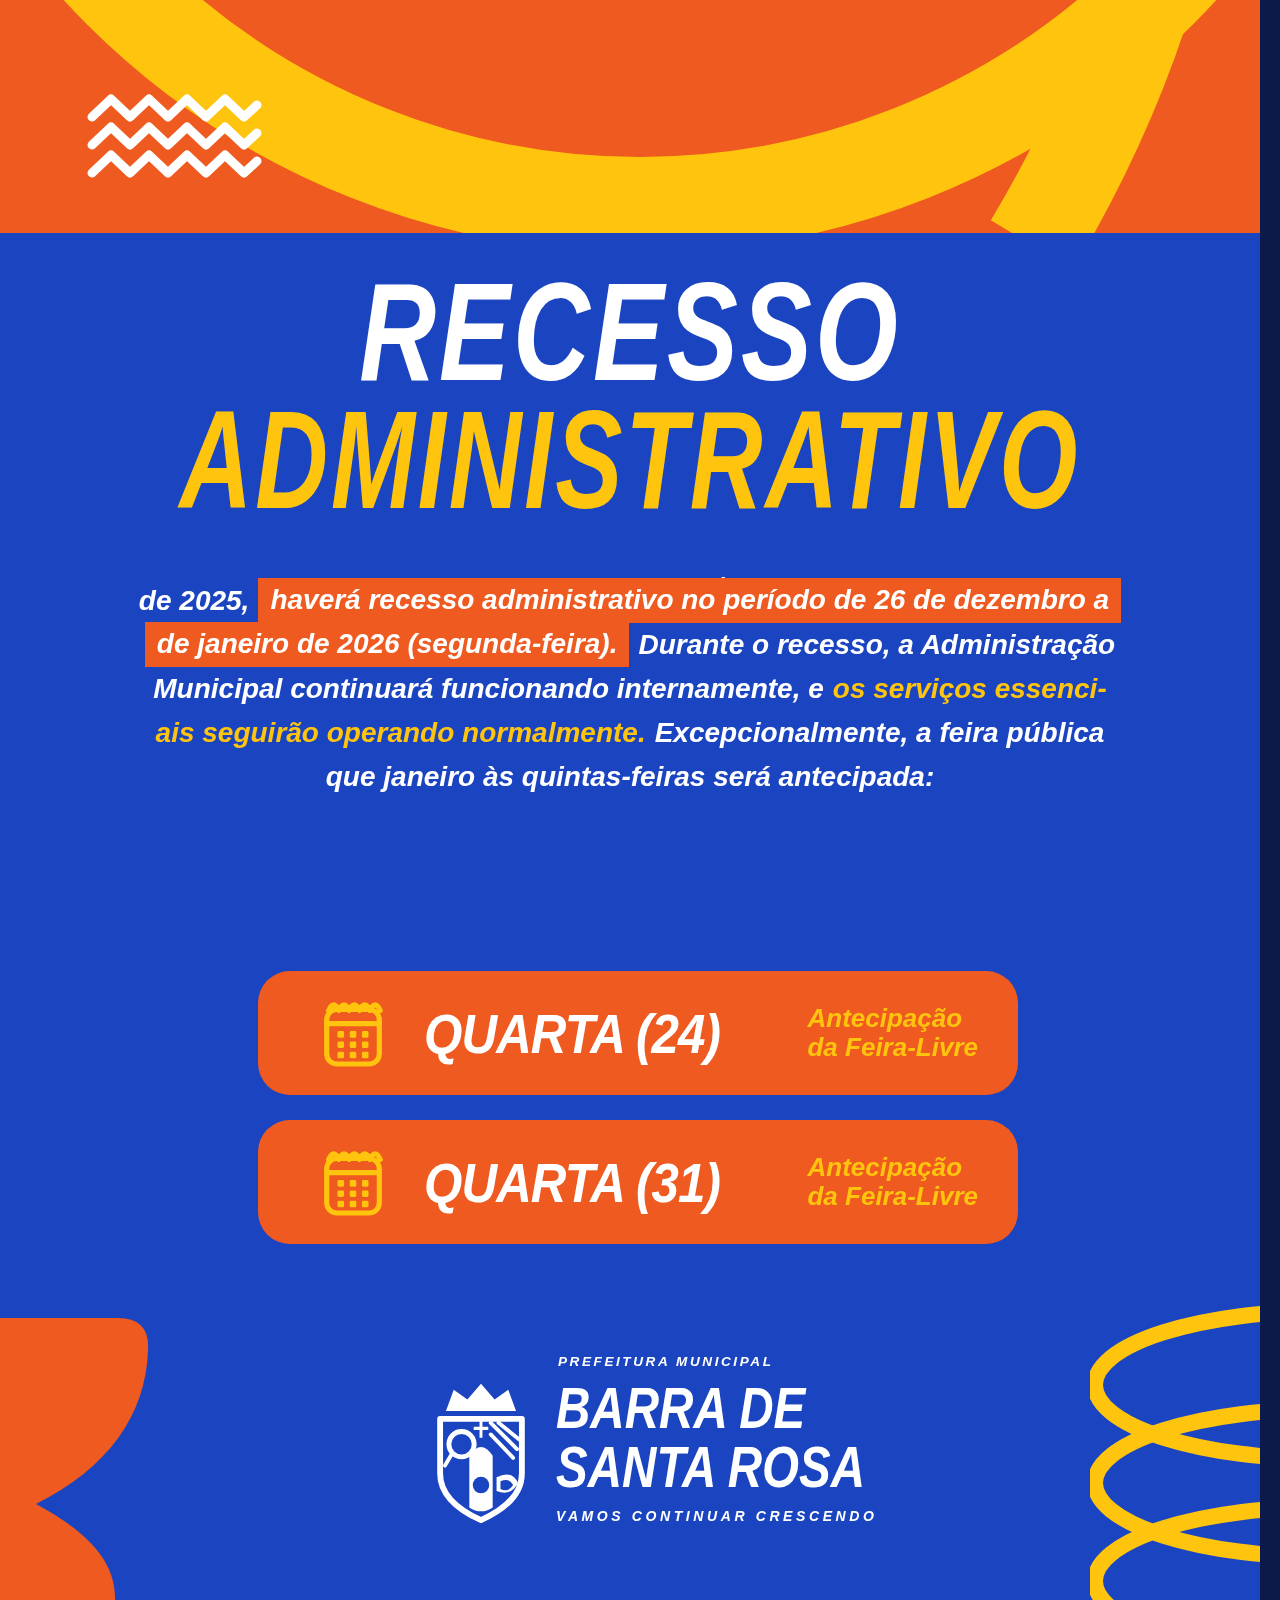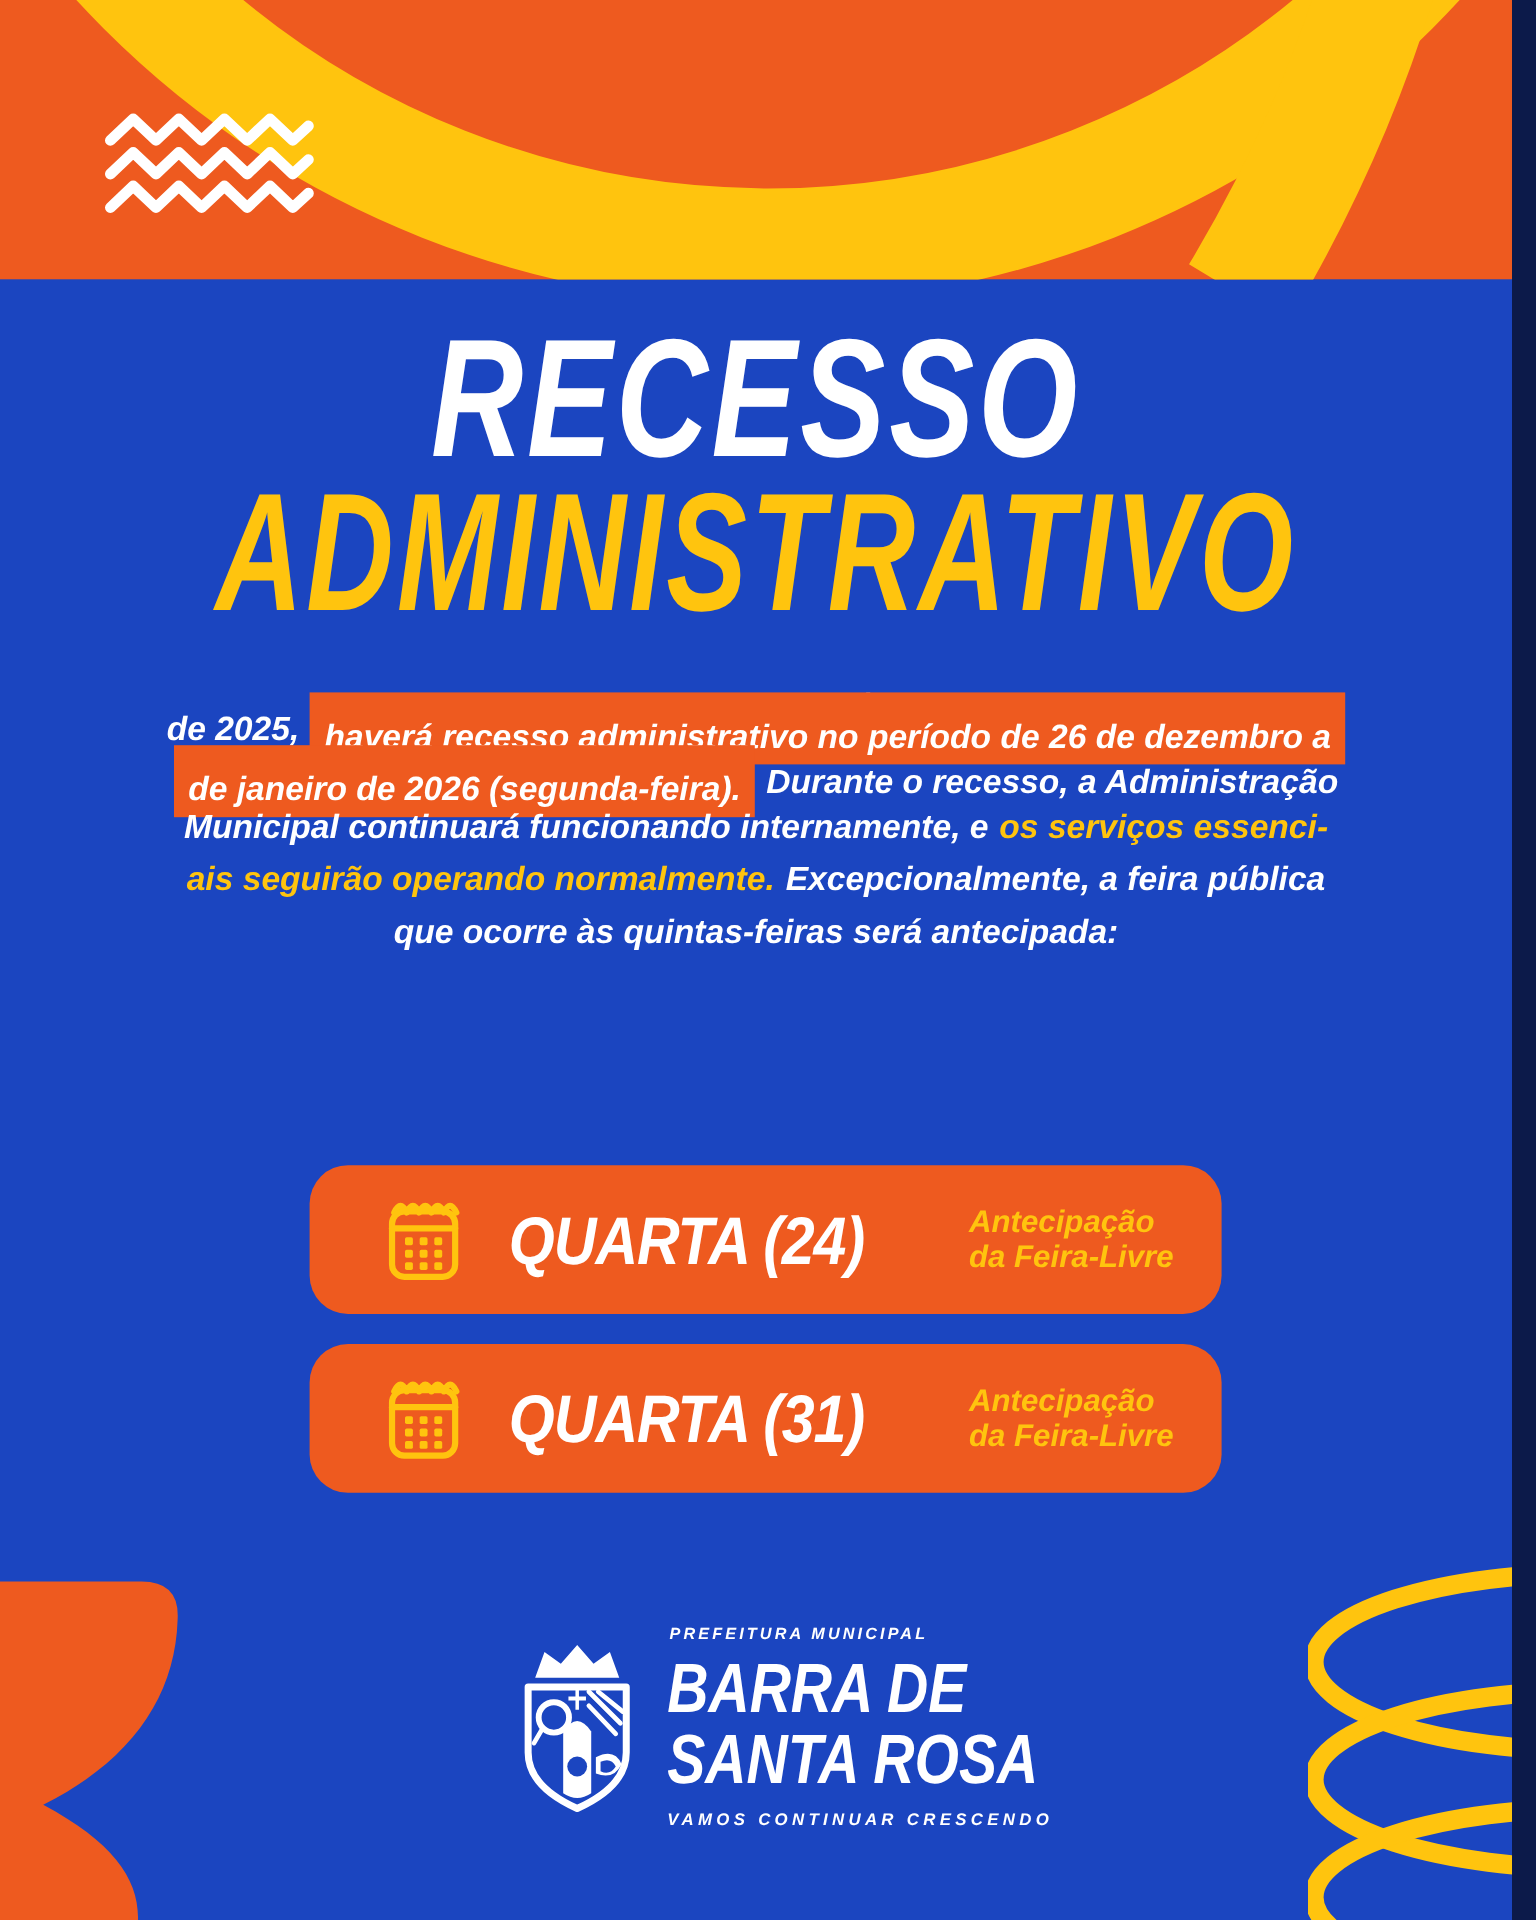--- a/index.html
+++ b/index.html
@@ -33,21 +33,21 @@
   }
   
   .paragraph{
     position:absolute; top:577px; left:50%; transform:translateX(-50%);
     width:1160px; text-align:center; color:var(--white);
     font-size:28px; font-weight:700;
   }
   .para-line{height:44px; line-height:44px; white-space:nowrap;}
   .seg{display:inline-block; line-height:33px; vertical-align:middle;}
   .seg + .seg{margin-left:9px;}
-  .seg.hl{background:var(--orange); padding:20px 12px 7px;}
+  .seg.hl{background:var(--orange); padding:5px 12px 7px;}
   .seg.yl{color:var(--yellow);}
   
   .event-card{
     position:absolute; left:258px; width:760px; height:124px;
     background:var(--orange); border-radius:32px;
     display:flex; align-items:center;
   }
   .event-card.first{top:971px;}
   .event-card.second{top:1120px;}
   .cal-icon{margin-left:64px; flex:0 0 auto; display:block;}
@@ -57,21 +57,21 @@
     margin-left:40px; font-size:56px; font-weight:700; color:var(--white);
     letter-spacing:-1px; white-space:nowrap; transform:scaleX(0.88); transform-origin:left center;
   }
   .event-note{
     margin-left:auto; margin-right:40px; text-align:left;
     font-size:26px; line-height:29px; font-weight:700; color:var(--yellow); white-space:nowrap;
   }
   
   .footer{
     position:absolute; top:1352px; left:0; width:100%;
-    display:flex; justify-content:center; align-items:center; gap:26px;
+    display:flex; justify-content:center; align-items:flex-end; gap:26px;
   }
   .crest{flex:0 0 auto; display:block;}
   .crest .c-fill{fill:var(--white);}
   .crest .c-stroke{fill:none; stroke:var(--white); stroke-linecap:round; stroke-linejoin:round;}
   .crest .c-blue{fill:var(--blue);}
   .org{width:272px;}
   .org-overline{font-size:13.5px; letter-spacing:2.6px; font-weight:700; color:var(--white); margin:2px 0 9px 2px; white-space:nowrap;}
   .org-name{
     font-size:58px; font-weight:700; line-height:59px; color:var(--white);
     white-space:nowrap; transform:scaleX(0.82); transform-origin:left top;
@@ -112,21 +112,21 @@
     <div class="para-line">
       <span class="seg hl">de janeiro de 2026 (segunda-feira).</span><span class="seg">Durante o recesso, a Administração</span>
     </div>
     <div class="para-line">
       <span class="seg">Municipal continuará funcionando internamente, e</span><span class="seg yl">os serviços essenci-</span>
     </div>
     <div class="para-line">
       <span class="seg yl">ais seguirão operando normalmente.</span><span class="seg">Excepcionalmente, a feira pública</span>
     </div>
     <div class="para-line">
-      <span class="seg">que ocorre às quintas-feiras será antecipada:</span>
+      <span class="seg">que janeiro às quintas-feiras será antecipada:</span>
     </div>
   </div>
 
   <div class="event-card first">
     <svg class="cal-icon" width="62" height="72" viewBox="0 0 66 76">
       <path class="cal-stroke" d="M7,14 q5.5,-12 11,0 q5.5,-12 11,0 q5.5,-12 11,0 q5.5,-12 11,0 q5.5,-12 11,0"></path>
       <rect class="cal-stroke" x="5" y="13" width="56" height="58" rx="11"></rect>
       <path class="cal-stroke" d="M5,28 H61"></path>
       <rect class="cal-dot" x="16.5" y="36" width="7" height="7" rx="1.5"></rect>
       <rect class="cal-dot" x="29.5" y="36" width="7" height="7" rx="1.5"></rect>

